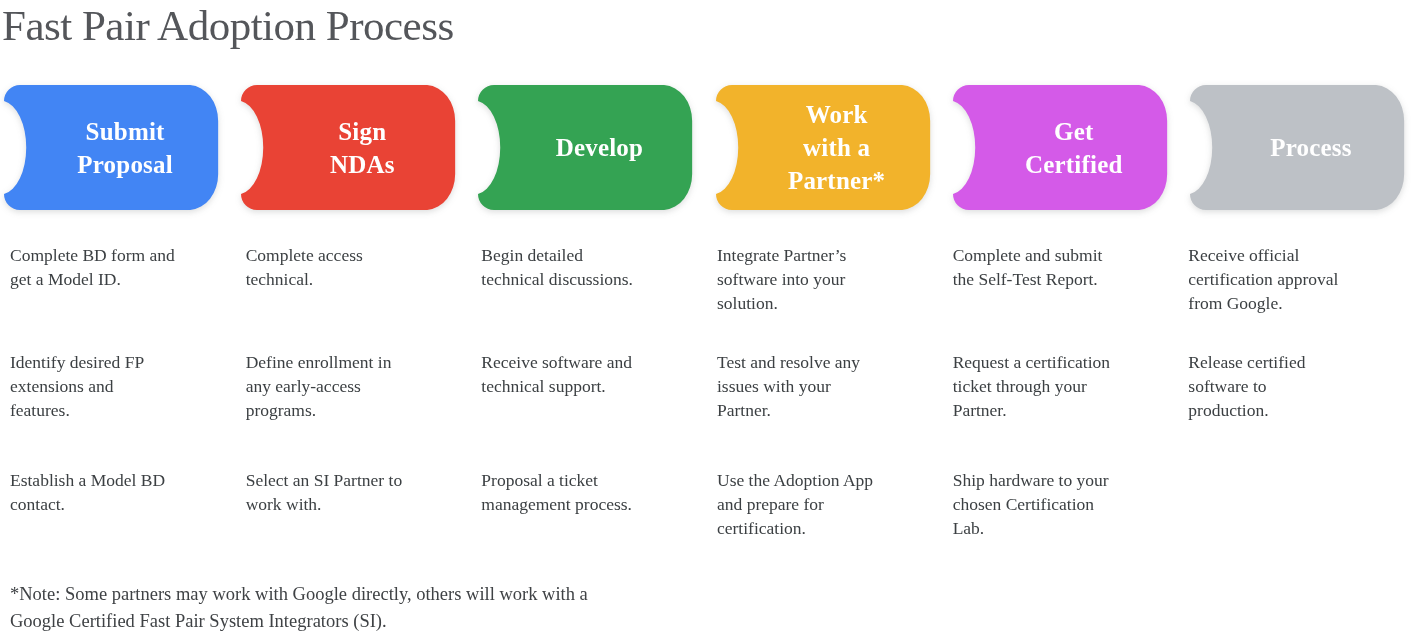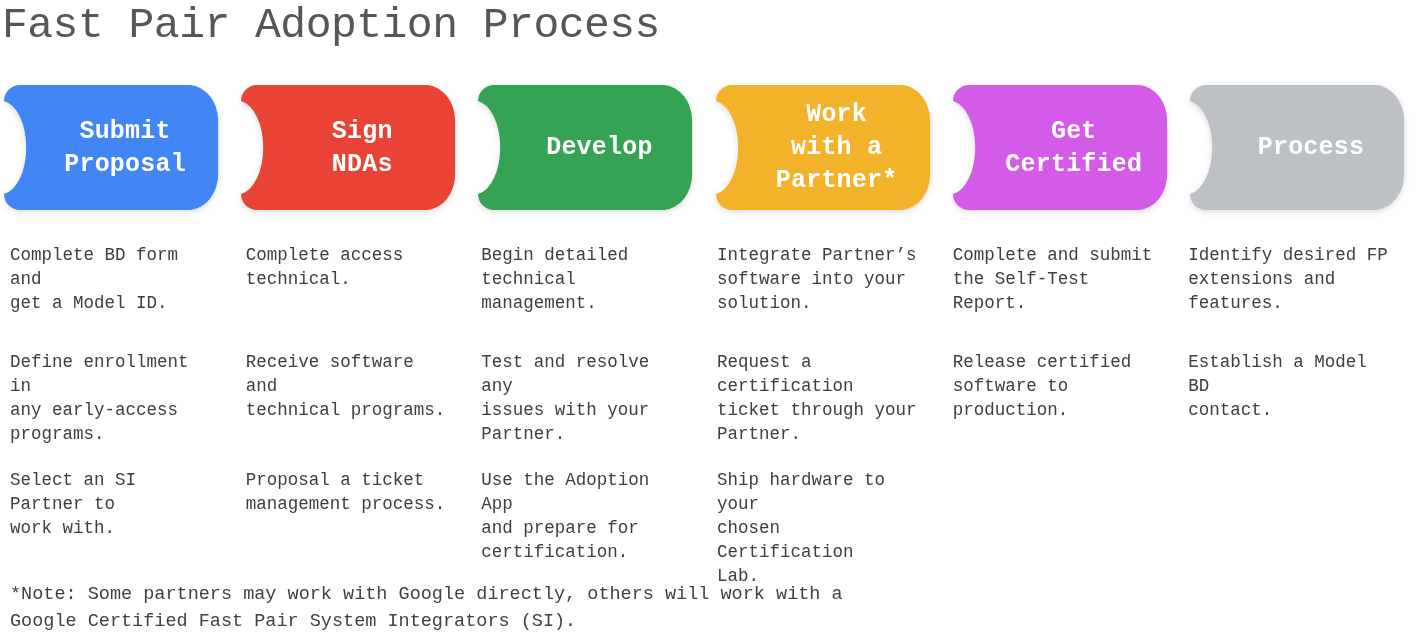--- a/index.html
+++ b/index.html
@@ -1,21 +1,21 @@
 <!DOCTYPE html>
 <html><head>
 <meta charset="utf-8">
 <style>
   html,body{margin:0;padding:0;background:#fff;}
   .canvas{
     position:relative;
     width:1423px;height:632px;
     overflow:hidden;
     background:#fff;
-    font-family:Liberation Mono, monospace;
+    font-family:Liberation Serif, serif;
   }
   .title{
     position:absolute;left:2px;top:0;
     font-size:43px;line-height:52px;font-weight:400;
     letter-spacing:-0.5px;
     color:#54565A;
     white-space:nowrap;
   }
   .pill-row{
     position:absolute;left:0;top:85px;
@@ -123,35 +123,38 @@
 
   </div>
 
   <div class="text-grid">
 
     <div class="cell">Complete BD form and
 get a Model ID.</div>
     <div class="cell">Complete access
 technical.</div>
     <div class="cell">Begin detailed
-technical management.</div>
+technical discussions.</div>
     <div class="cell">Integrate Partner’s
 software into your
 solution.</div>
     <div class="cell">Complete and submit
 the Self-Test Report.</div>
+    <div class="cell">Receive official
+certification approval
+from Google.</div>
 
     <div class="cell">Identify desired FP
 extensions and
 features.</div>
     <div class="cell">Define enrollment in
 any early-access
 programs.</div>
     <div class="cell">Receive software and
-technical programs.</div>
+technical support.</div>
     <div class="cell">Test and resolve any
 issues with your
 Partner.</div>
     <div class="cell">Request a certification
 ticket through your
 Partner.</div>
     <div class="cell">Release certified
 software to
 production.</div>
 

